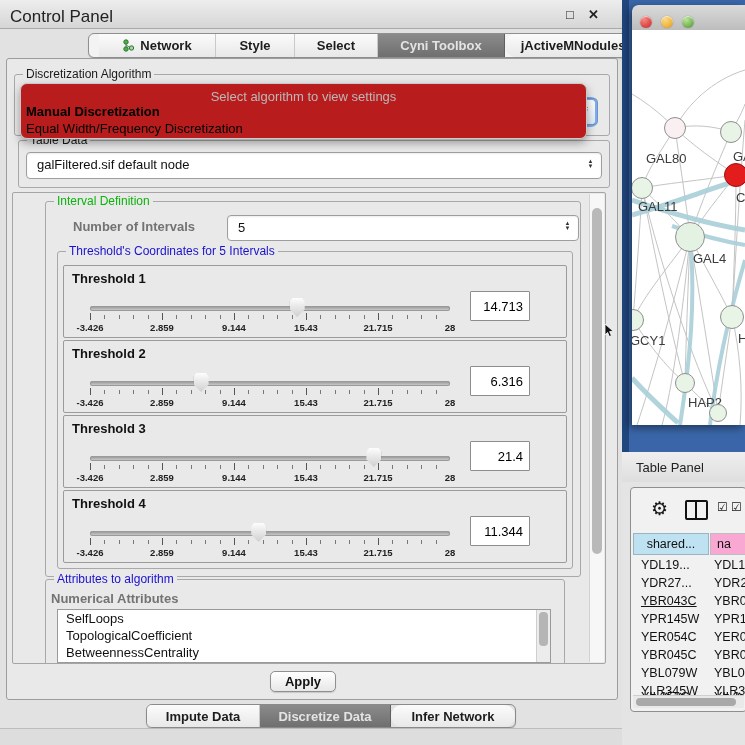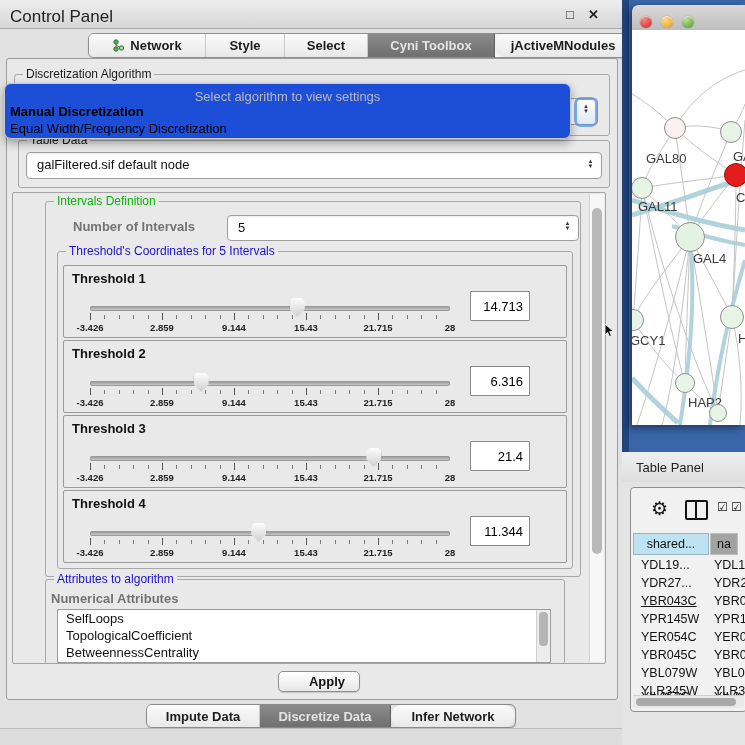--- a/index.html
+++ b/index.html
@@ -1,34 +1,34 @@
 <!DOCTYPE html>
 <html><head>
 <meta charset="utf-8">
 <style>
   html,body{margin:0;padding:0;}
   .screen{position:relative;width:745px;height:745px;background:#e2e2e2;font-family:"Liberation Sans",sans-serif;overflow:hidden;color:#111;}
   
   .titlebar{position:absolute;left:0;top:0;width:622px;height:28px;background:linear-gradient(#ededed,#d6d6d6);border-bottom:1px solid #a9a9a9;}
   .titlebar .wtitle{position:absolute;left:10px;top:7px;font-size:17px;color:#222;}
   .winbtn{position:absolute;top:7px;font-size:13px;font-weight:700;color:#222;cursor:default;}
-  .tabbar{position:absolute;left:88px;top:33px;height:23px;display:flex;border:1px solid #8f8f8f;border-radius:6px;overflow:hidden;background:#f3f3f3;box-shadow:0 1px 1px rgba(0,0,0,.15);}
+  .tabbar{position:absolute;left:88px;top:33px;height:23px;display:flex;border:1px solid #8f8f8f;border-radius:6px;overflow:hidden;background:#f3f3f3;box-shadow:0 1px 1px rgba(0,0,0,.15);padding-left:10px;}
   .tabseg{display:flex;align-items:center;justify-content:center;font-size:13px;font-weight:700;color:#1c1c1c;background:linear-gradient(#fbfbfb,#e8e8e8);border-right:1px solid #c9c9c9;padding:0 10px;white-space:nowrap;}
   .tabseg:last-child{border-right:none;border-radius:11px;}
   .tabseg.sel{background:linear-gradient(#8b8b8b,#6f6f6f);color:#e4e4e4;border-right:1px solid #5f5f5f;}
   .contentpanel{position:absolute;left:6px;top:58px;width:610px;height:640px;border:1px solid #9c9c9c;border-radius:3px;background:#e9e9e9;}
   .grp{position:absolute;border:1px solid #a8a8a8;border-radius:3px;}
   .gt{position:absolute;top:-8px;left:8px;background:#e9e9e9;padding:0 3px;font-size:12px;color:#1a1a1a;white-space:nowrap;}
   .gt.green{color:#0bb30b;}
   .gt.blue{color:#1a10d0;}
   .combo{position:absolute;background:#fff;border:1px solid #9e9e9e;border-radius:4px;font-size:13px;color:#111;box-shadow:inset 0 1px 2px rgba(0,0,0,.08);}
   .combo .cval{position:absolute;left:10px;top:4px;white-space:nowrap;}
   .stepper{position:absolute;right:4px;top:3px;width:13px;font-size:6px;line-height:5px;color:#333;text-align:center;}
   .stepper.focus{right:2px;top:1px;width:18px;height:20px;border-radius:4px;background:linear-gradient(#fdfdfd,#dfe9f5);box-shadow:0 0 0 3px rgba(86,146,223,.75);padding-top:4px;}
-  .popup{position:absolute;left:4px;top:83px;width:565px;height:54px;background:#1d4ed8;border:1px solid #c9c9c9;border-radius:7px;box-shadow:0 4px 10px rgba(0,0,0,.35);z-index:30;font-size:13px;}
+  .popup{position:absolute;left:20px;top:83px;width:565px;height:54px;background:#b91c1c;border:1px solid #c9c9c9;border-radius:7px;box-shadow:0 4px 10px rgba(0,0,0,.35);z-index:30;font-size:13px;}
   .popup .ph{position:absolute;left:0;right:0;top:5px;text-align:center;color:#b9b9b9;}
   .popup .op1{position:absolute;left:5px;top:20px;font-weight:700;color:#000;}
   .popup .op2{position:absolute;left:5px;top:37px;color:#000;}
   .scrollpane{position:absolute;left:12px;top:192px;width:592px;height:470px;border:1px solid #a5a5a5;border-radius:2px;background:#e9e9e9;overflow:hidden;}
   .vscroll{position:absolute;right:1px;top:1px;width:14px;height:468px;background:#f7f7f7;border-left:1px solid #d2d2d2;}
   .vthumb{position:absolute;left:2px;width:10px;border-radius:5px;background:#b9b9b9;}
   .lbl-b{font-weight:700;font-size:13px;color:#737373;position:absolute;white-space:nowrap;}
   .tbox{position:absolute;left:18px;width:502px;height:71px;border:1px solid #9b9b9b;border-radius:2px;background:#e9e9e9;}
   .tbox .ttl{position:absolute;left:8px;top:5px;font-weight:700;font-size:13px;}
   .sliderzone{position:absolute;left:26px;top:32px;width:360px;height:36px;}
@@ -123,21 +123,21 @@
     <span class="gt">Table Data</span>
   </div>
   <div class="combo" style="left:26px;top:152px;width:574px;height:25px;">
     <span class="cval">galFiltered.sif default node</span>
     <span class="stepper" style="top:6px;"><span>▲</span><br><span>▼</span></span>
   </div>
 
   <div class="scrollpane">
 
     <div class="grp" style="left:32px;top:8px;width:534px;height:374px;">
-      <span class="gt green">Intervals Definition</span>
+      <span class="gt green">Interval Definition</span>
     </div>
     <span class="lbl-b" style="left:60px;top:26px;">Number of Intervals</span>
     <div class="combo" style="left:214px;top:22px;width:350px;height:24px;">
       <span class="cval">5</span>
       <span class="stepper" style="top:5px;"><span>▲</span><br><span>▼</span></span>
     </div>
 
     <div class="grp" style="left:44px;top:58px;width:514px;height:316px;">
       <span class="gt blue">Threshold's Coordinates for 5 Intervals</span>
     </div>
@@ -229,21 +229,21 @@
       <div class="lscroll">
           <div class="lthumb"></div>
         </div>
     </div>
 
     <div class="vscroll">
       <div class="vthumb" style="top:14px;height:346px;"></div>
     </div>
   </div>
 
-  <div class="btn" style="left:278px;top:671px;width:64px;height:19px;line-height:19px;padding-left:16px;">Apply</div>
+  <div class="btn" style="left:270px;top:671px;width:64px;height:19px;line-height:19px;">Apply</div>
 
   <div class="bottombar">
     <div class="tabseg" style="width:92px;">
         <span>Impute Data</span>
       </div>
     <div class="tabseg sel" style="width:110px;">
         <span>Discretize Data</span>
       </div>
     <div class="tabseg" style="width:104px;">
         <span>Infer Network</span>
@@ -328,21 +328,21 @@
     <span class="tptitle">Table Panel</span>
   </div>
   <div class="tpbody"></div>
   <div class="tpcard">
     <span class="toolico" style="left:20px;top:9px;font-size:19px;">⚙</span>
     <span class="spliticon" style="left:54px;top:12px;"></span>
     <span class="toolico" style="left:86px;top:12px;font-size:12px;">☑</span>
     <span class="toolico" style="left:100px;top:12px;font-size:12px;">☑</span>
 
     <div class="tcol-h" style="left:2px;width:76px;background:#bfe2f2;border:1px solid #9ab5c2;justify-content:center;">shared...</div>
-    <div class="tcol-h" style="left:79px;width:28px;background:#a3a3a3;border:1px solid #bdbdbd;padding-left:6px;">na</div>
+    <div class="tcol-h" style="left:79px;width:36px;background:#f9a8d4;border:1px solid #bdbdbd;padding-left:6px;">na</div>
 
     <div class="trow" style="left:10px;top:70px;"><span>YDL19...</span></div>
     <div class="trow" style="left:83px;top:70px;"><span>YDL1</span></div>
     <div class="trow" style="left:10px;top:88px;"><span>YDR27...</span></div>
     <div class="trow" style="left:83px;top:88px;"><span>YDR2</span></div>
     <div class="trow" style="left:10px;top:106px;text-decoration:underline;"><span>YBR043C</span></div>
     <div class="trow" style="left:83px;top:106px;"><span>YBR0</span></div>
     <div class="trow" style="left:10px;top:124px;"><span>YPR145W</span></div>
     <div class="trow" style="left:83px;top:124px;"><span>YPR1</span></div>
     <div class="trow" style="left:10px;top:142px;"><span>YER054C</span></div>

